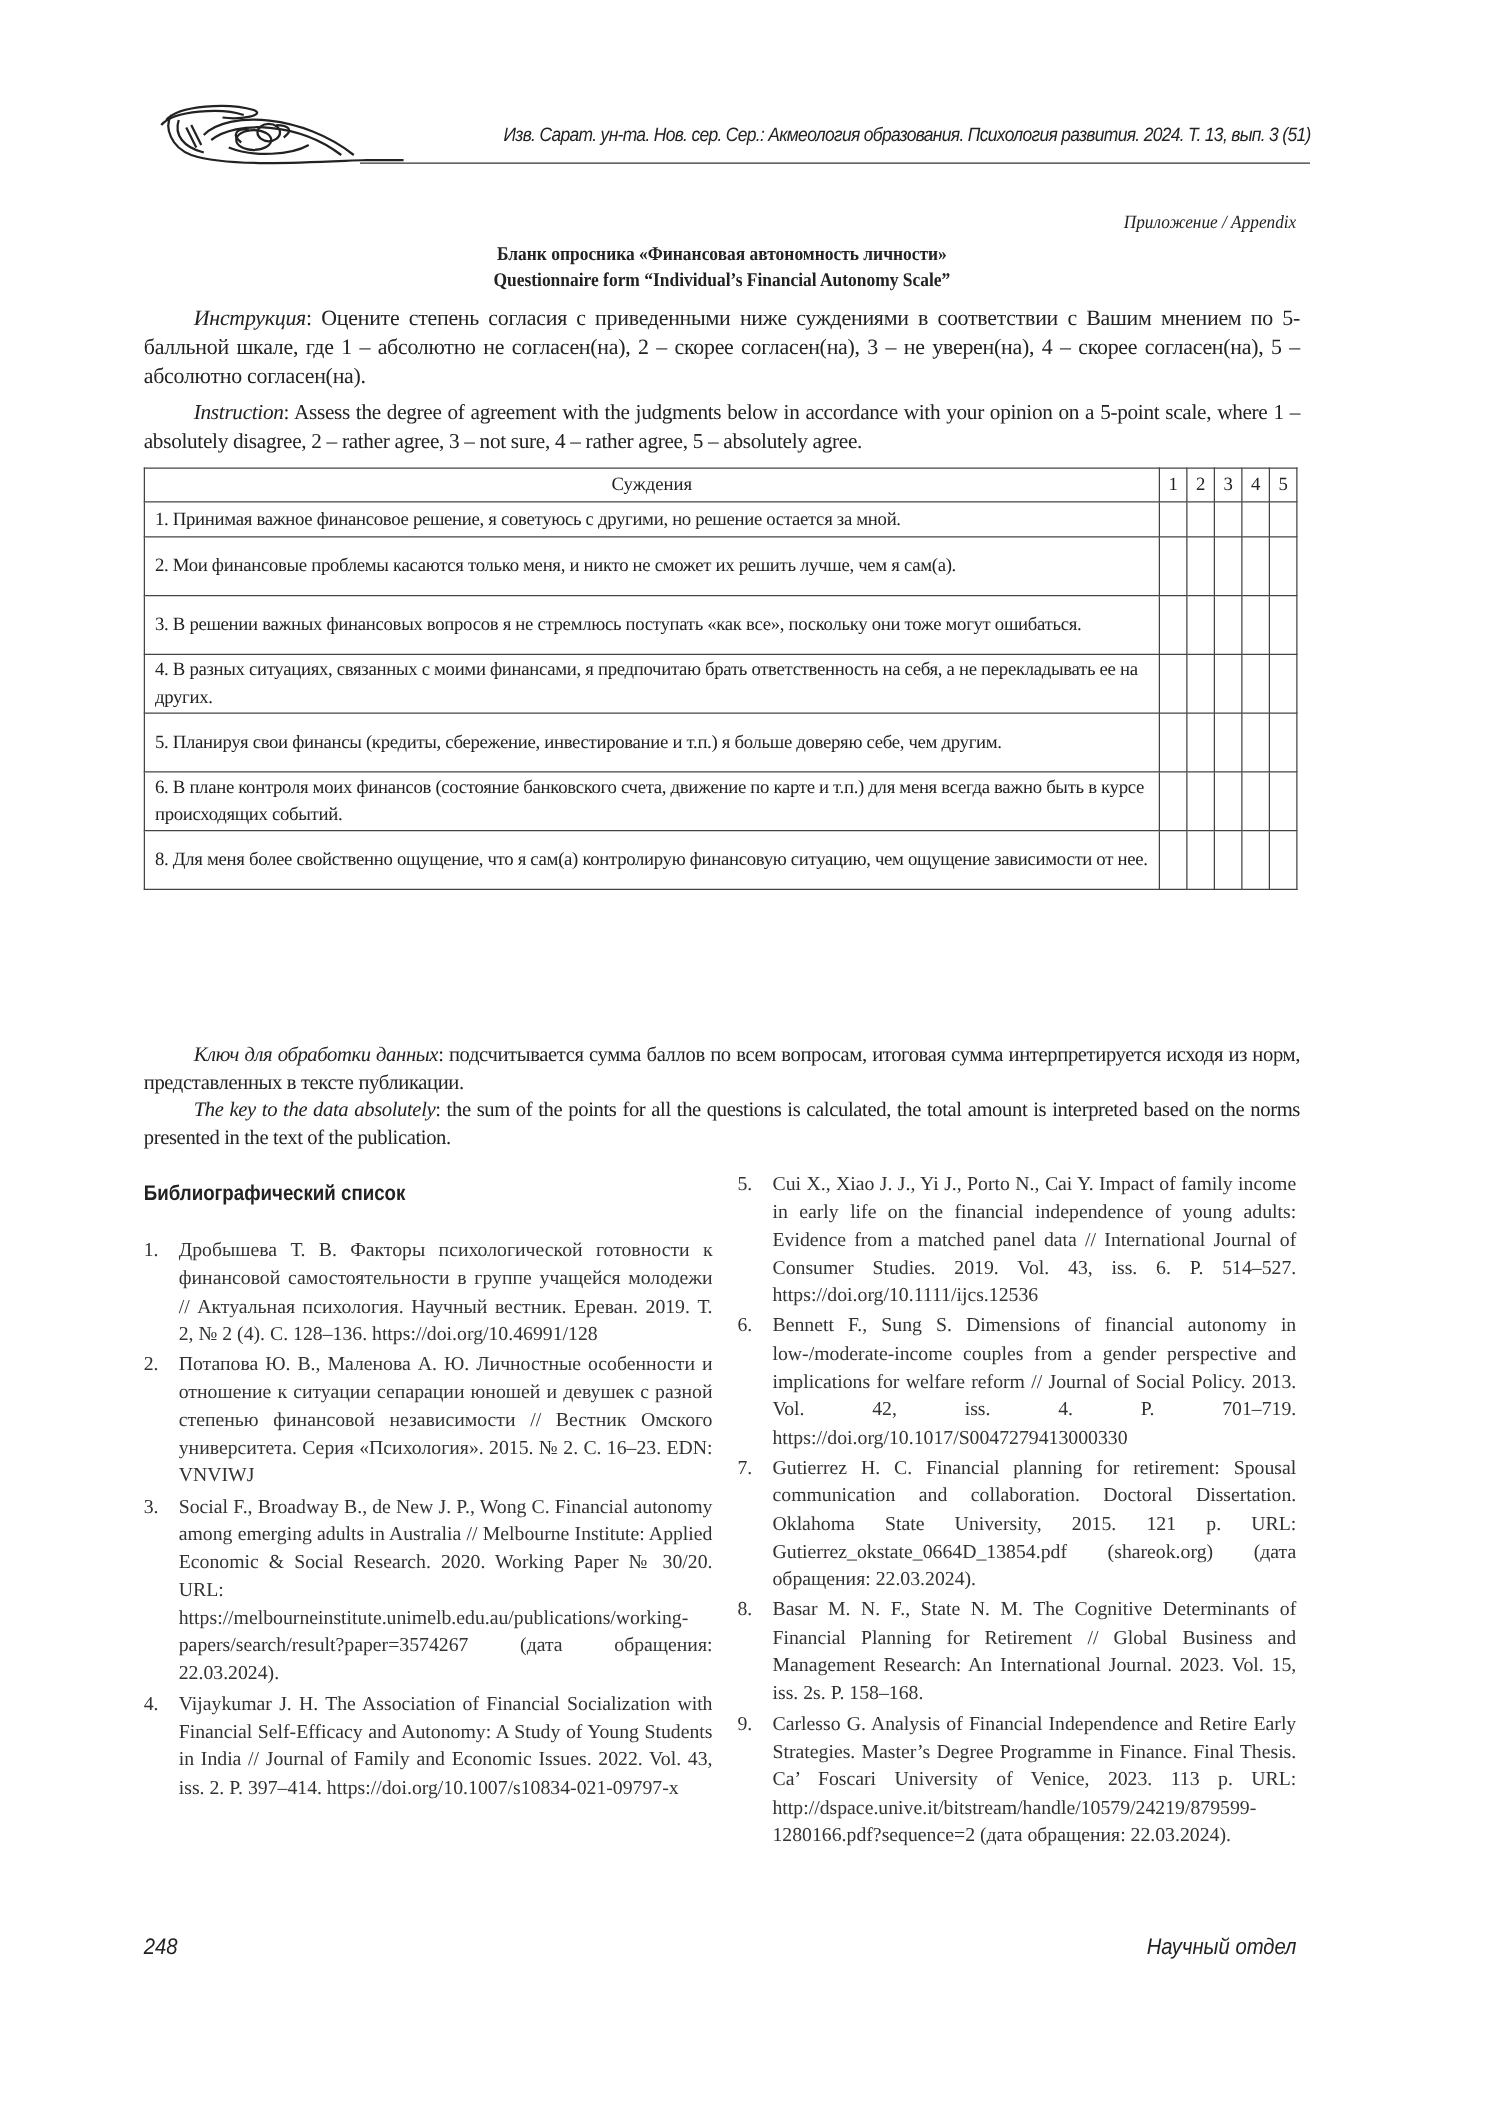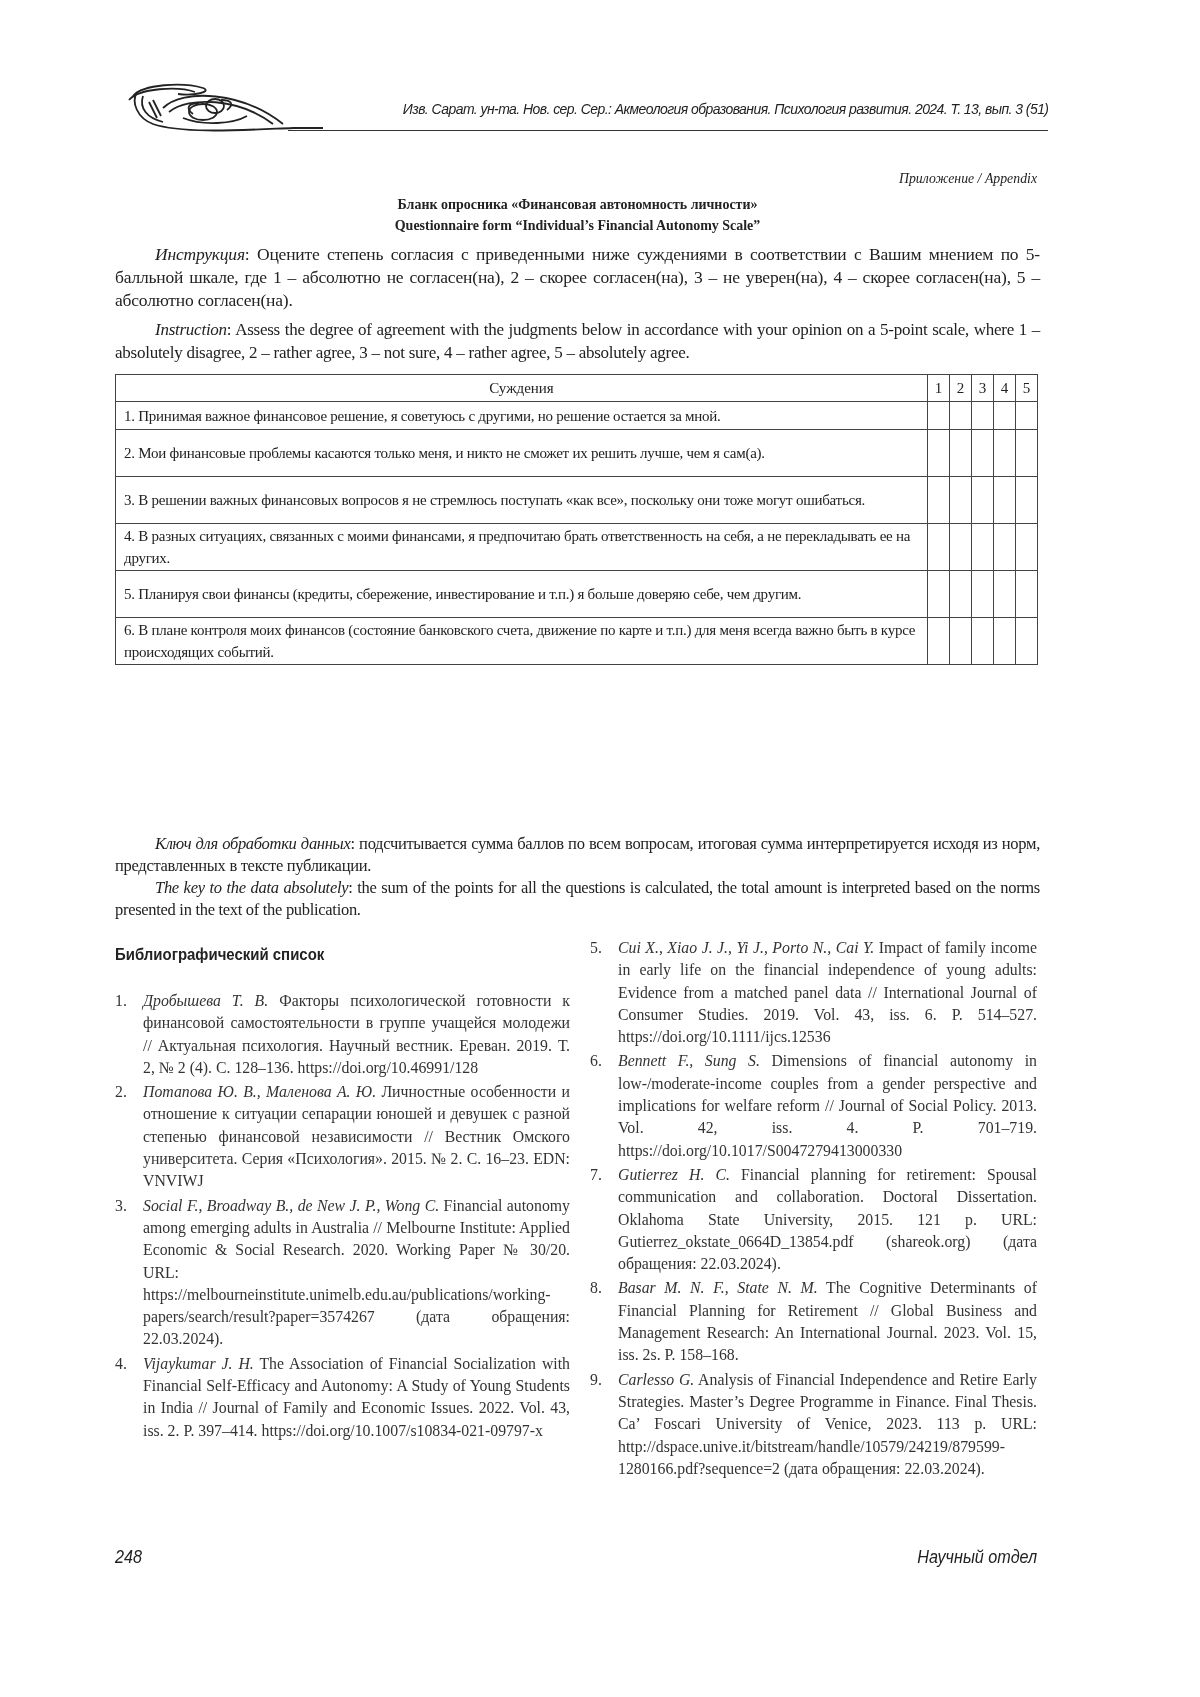--- a/index.html
+++ b/index.html
@@ -33,21 +33,21 @@
   .p-key-ru { top: 833px; font-size: 16.5px; letter-spacing: -0.3px; line-height: 22px; }
   .p-key-en { top: 877px; font-size: 16.5px; letter-spacing: -0.3px; line-height: 22px; }
 
   .biblio-heading { position: absolute; left: 115px; top: 945px; font-family: "Liberation Sans", sans-serif; font-weight: bold; font-size: 17px; transform: scaleX(0.88); transform-origin: left; }
 
   .col { position: absolute; width: 455px; }
   .col-left { left: 115px; top: 990px; }
   .col-right { left: 590px; top: 937px; width: 447px; }
   .ref { position: relative; padding-left: 28px; font-size: 15.8px; line-height: 22.3px; text-align: justify; margin-bottom: 0px; color: #333; }
   .ref .num { position: absolute; left: 0; top: 0; }
-  .ref .authors { font-style: italic; }
+  .ref .authors { }
 
   .footer-page { position: absolute; left: 115px; top: 1547px; font-family: "Liberation Sans", sans-serif; font-style: italic; font-size: 18px; transform: scaleX(0.9); transform-origin: left; }
   .footer-section { position: absolute; right: 163px; top: 1547px; font-family: "Liberation Sans", sans-serif; font-style: italic; font-size: 18px; transform: scaleX(0.9); transform-origin: right; }
 </style>
 </head>
 <body>
 
 <div class="header">
   <svg class="header-logo" viewBox="0 0 200 58">
     <g fill="none" stroke="#222" stroke-width="1.8">
@@ -130,20 +130,28 @@
         <td class="cell-score"></td>
     </tr>
     <tr class="double">
       <td class="cell-text">6. В плане контроля моих финансов (состояние банковского счета, движение по карте и т.п.) для меня всегда важно быть в курсе происходящих событий.</td>
       <td class="cell-score"></td>
         <td class="cell-score"></td>
         <td class="cell-score"></td>
         <td class="cell-score"></td>
         <td class="cell-score"></td>
     </tr>
+    <tr class="double">
+      <td class="cell-text">8. Для меня более свойственно ощущение, что я сам(а) контролирую финансовую ситуацию, чем ощущение зависимости от нее.</td>
+      <td class="cell-score"></td>
+        <td class="cell-score"></td>
+        <td class="cell-score"></td>
+        <td class="cell-score"></td>
+        <td class="cell-score"></td>
+    </tr>
   </tbody>
 </table>
 
 <div class="para p-key-ru"><span class="indent"></span><em>Ключ для обработки данных</em><span>: подсчитывается сумма баллов по всем вопросам, итоговая сумма интерпретируется исходя из норм, представленных в тексте публикации.</span></div>
 <div class="para p-key-en"><span class="indent"></span><em>The key to the data absolutely</em><span>: the sum of the points for all the questions is calculated, the total amount is interpreted based on the norms presented in the text of the publication.</span></div>
 
 <div class="biblio-heading">Библиографический список</div>
 
 <div class="col col-left">
   <div class="ref" style="margin-bottom:2px">

